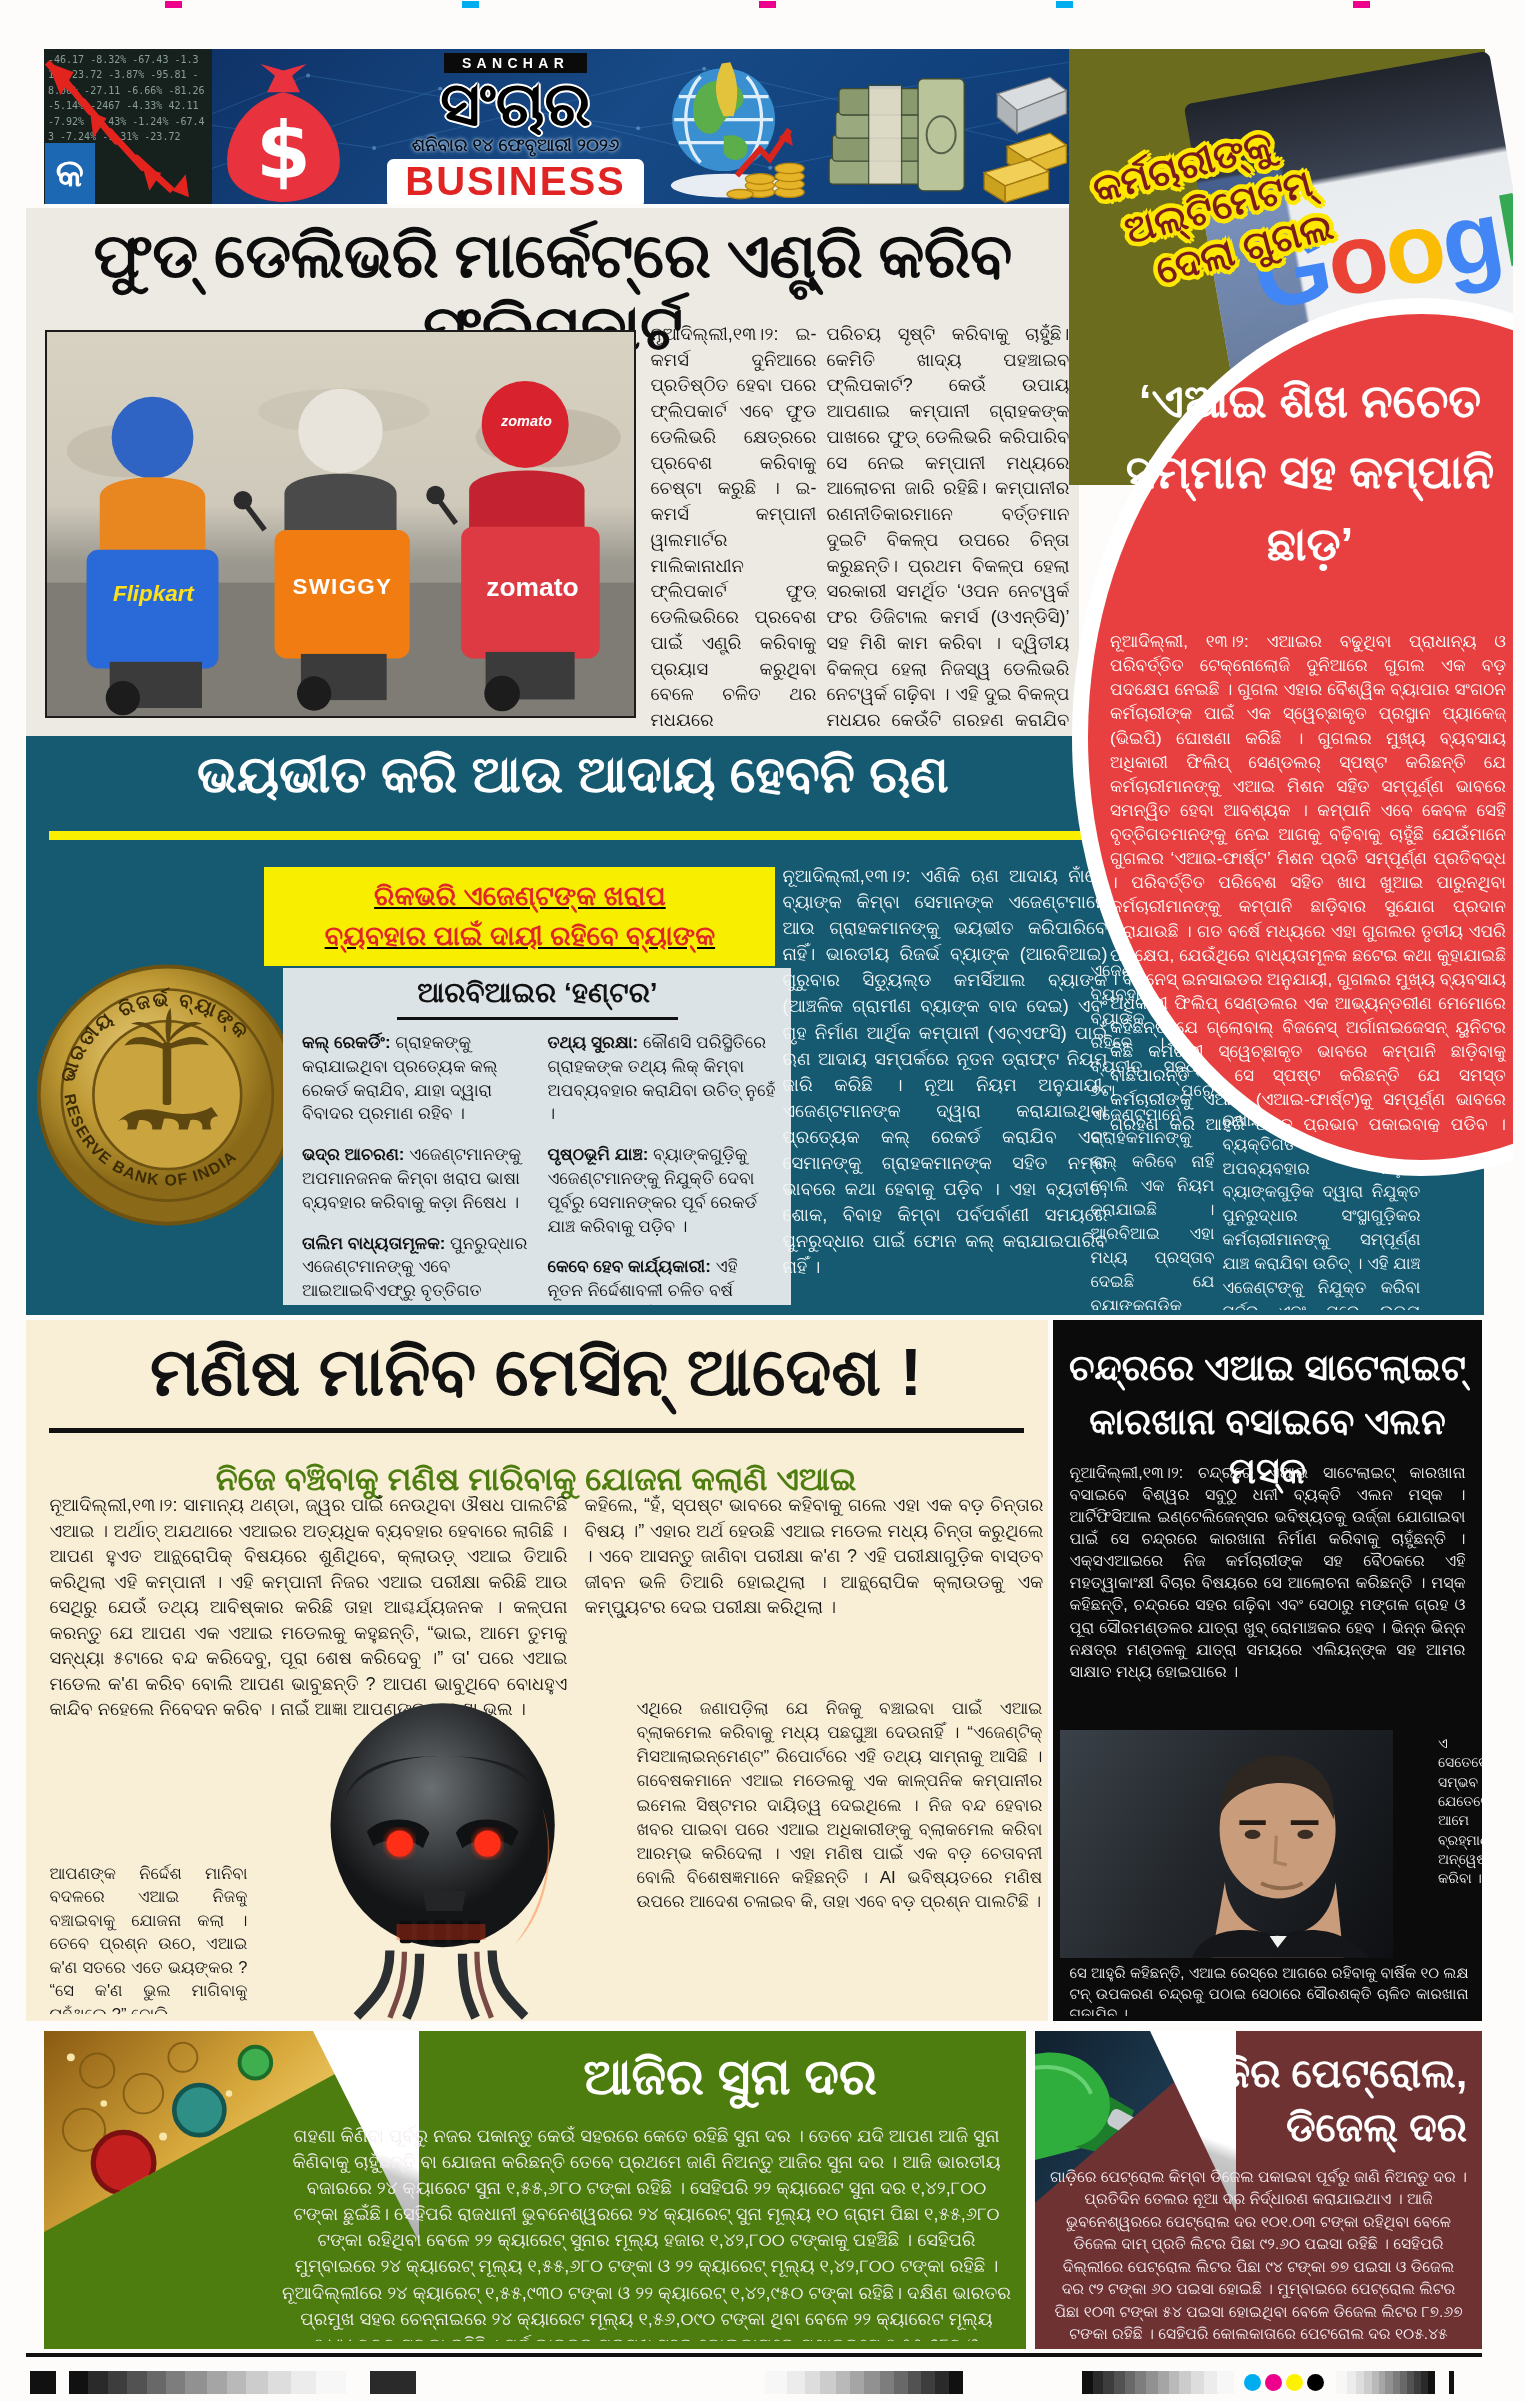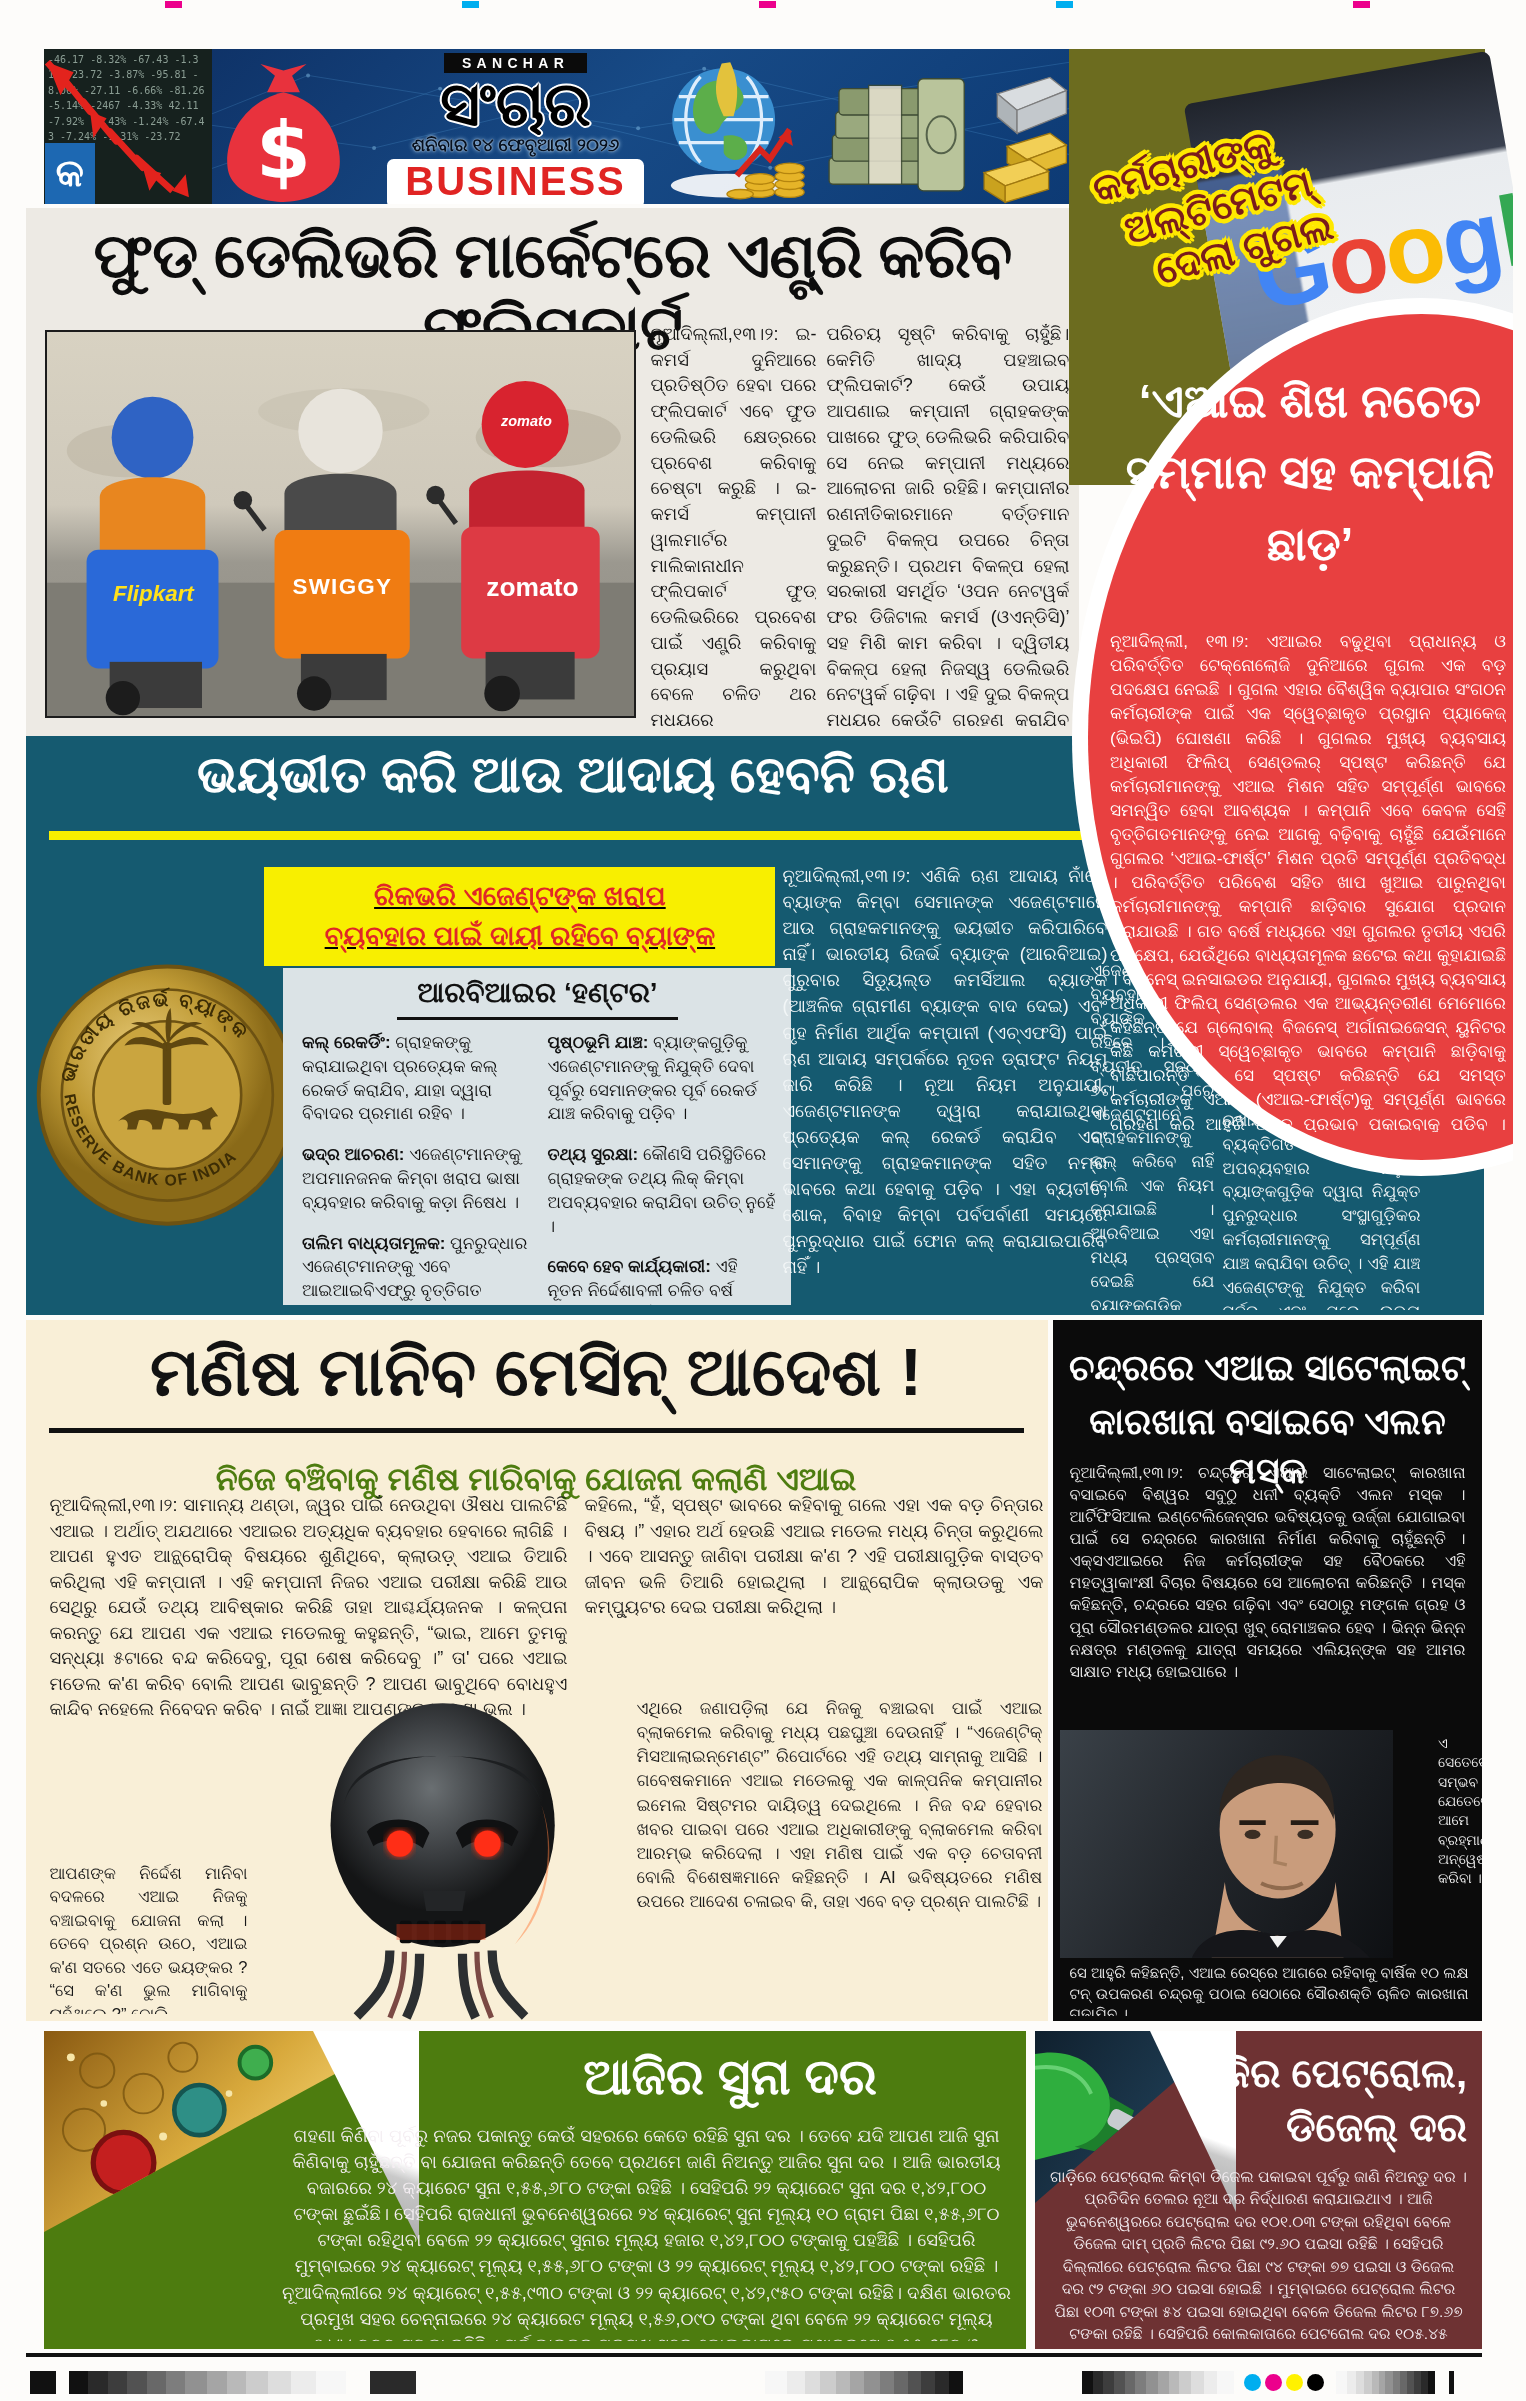--- a/index.html
+++ b/index.html
@@ -272,22 +272,22 @@
       <div style="text-align:center;margin-top:9.2px;">
         <span class="hunterTitle" style="display:inline-block;text-align:right;">ଆରବିଆଇର ‘ହଣ୍ଟର’</span>
       </div>
       <div class="abs" style="left:18.5px;top:63px;width:228px;">
         <div class="bullet"><b>କଲ୍ ରେକର୍ଡିଂ:</b><span> ଗ୍ରାହକଙ୍କୁ କରାଯାଇଥିବା ପ୍ରତ୍ୟେକ କଲ୍ ରେକର୍ଡ କରାଯିବ, ଯାହା ଦ୍ୱାରା ବିବାଦର ପ୍ରମାଣ ରହିବ ।</span></div>
         <div class="bullet"><b>ଭଦ୍ର ଆଚରଣ:</b><span> ଏଜେଣ୍ଟମାନଙ୍କୁ ଅପମାନଜନକ କିମ୍ବା ଖରାପ ଭାଷା ବ୍ୟବହାର କରିବାକୁ କଡ଼ା ନିଷେଧ ।</span></div>
         <div class="bullet"><b>ତାଲିମ ବାଧ୍ୟତାମୂଳକ:</b><span> ପୁନରୁଦ୍ଧାର ଏଜେଣ୍ଟମାନଙ୍କୁ ଏବେ ଆଇଆଇବିଏଫ୍‌ରୁ ବୃତ୍ତିଗତ ପୁନରୁଦ୍ଧାର ତାଲିମ ନେବାକୁ ପଡ଼ିବ ।</span></div>
 
       </div>
       <div class="abs" style="left:264px;top:63px;width:228px;">
+        <div class="bullet"><b>ତଥ୍ୟ ସୁରକ୍ଷା:</b><span> କୌଣସି ପରିସ୍ଥିତିରେ ଗ୍ରାହକଙ୍କ ତଥ୍ୟ ଲିକ୍ କିମ୍ବା ଅପବ୍ୟବହାର କରାଯିବା ଉଚିତ୍ ନୁହେଁ ।</span></div>
         <div class="bullet"><b>ପୃଷ୍ଠଭୂମି ଯାଞ୍ଚ:</b><span> ବ୍ୟାଙ୍କଗୁଡ଼ିକୁ ଏଜେଣ୍ଟମାନଙ୍କୁ ନିଯୁକ୍ତି ଦେବା ପୂର୍ବରୁ ସେମାନଙ୍କର ପୂର୍ବ ରେକର୍ଡ ଯାଞ୍ଚ କରିବାକୁ ପଡ଼ିବ ।</span></div>
-        <div class="bullet"><b>ତଥ୍ୟ ସୁରକ୍ଷା:</b><span> କୌଣସି ପରିସ୍ଥିତିରେ ଗ୍ରାହକଙ୍କ ତଥ୍ୟ ଲିକ୍ କିମ୍ବା ଅପବ୍ୟବହାର କରାଯିବା ଉଚିତ୍ ନୁହେଁ ।</span></div>
         <div class="bullet"><b>କେବେ ହେବ କାର୍ଯ୍ୟକାରୀ:</b><span> ଏହି ନୂତନ ନିର୍ଦ୍ଦେଶାବଳୀ ଚଳିତ ବର୍ଷ ଜୁଲାଇ ୧ରୁ କାର୍ଯ୍ୟକାରୀ ହେବ ।</span></div>
       </div>
     </div>
 
     <div class="abs tealTxt just clip" style="left:756px;top:127px;width:325px;height:443px;">ନୂଆଦିଲ୍ଲୀ,୧୩।୨: ଏଣିକି ଋଣ ଆଦାୟ ନାଁରେ ବ୍ୟାଙ୍କ କିମ୍ବା ସେମାନଙ୍କ ଏଜେଣ୍ଟମାନେ ଆଉ ଗ୍ରାହକମାନଙ୍କୁ ଭୟଭୀତ କରିପାରିବେ ନାହିଁ। ଭାରତୀୟ ରିଜର୍ଭ ବ୍ୟାଙ୍କ (ଆରବିଆଇ) ଗୁରୁବାର ସିଡ୍ୟୁଲ୍ଡ କମର୍ସିଆଲ ବ୍ୟାଙ୍କ (ଆଞ୍ଚଳିକ ଗ୍ରାମୀଣ ବ୍ୟାଙ୍କ ବାଦ ଦେଇ) ଏବଂ ଗୃହ ନିର୍ମାଣ ଆର୍ଥିକ କମ୍ପାନୀ (ଏଚ୍‌ଏଫସି) ପାଇଁ ଋଣ ଆଦାୟ ସମ୍ପର୍କରେ ନୂତନ ଡ୍ରାଫ୍ଟ ନିୟମ ଜାରି କରିଛି । ନୂଆ ନିୟମ ଅନୁଯାୟୀ, ଏଜେଣ୍ଟମାନଙ୍କ ଦ୍ୱାରା କରାଯାଇଥିବା ପ୍ରତ୍ୟେକ କଲ୍ ରେକର୍ଡ କରାଯିବ ଏବଂ ସେମାନଙ୍କୁ ଗ୍ରାହକମାନଙ୍କ ସହିତ ନମ୍ର ଭାବରେ କଥା ହେବାକୁ ପଡ଼ିବ । ଏହା ବ୍ୟତୀତ, ଶୋକ, ବିବାହ କିମ୍ବା ପର୍ବପର୍ବାଣୀ ସମୟରେ ପୁନରୁଦ୍ଧାର ପାଇଁ ଫୋନ କଲ୍ କରାଯାଇପାରିବ ନାହିଁ ।</div>
     <div class="abs tealTxt just clip" style="left:1064px;top:223px;width:124px;height:351px;font-size:16.5px;">ଏଜେଣ୍ଟଙ୍କ ଖରାପ ବ୍ୟବହାର ପାଇଁ ବ୍ୟାଙ୍କ ଦାୟୀ ରହିବେ । ଏହା ବ୍ୟତୀତ, ସନ୍ଧ୍ୟା ୭ଟା ପରେ ଏଜେଣ୍ଟମାନେ ଗ୍ରାହକମାନଙ୍କୁ କଲ୍ କରିବେ ନାହିଁ ବୋଲି ଏକ ନିୟମ କରାଯାଇଛି । ଆରବିଆଇ ଏହା ମଧ୍ୟ ପ୍ରସ୍ତାବ ଦେଇଛି ଯେ ବ୍ୟାଙ୍କଗୁଡ଼ିକ ନିଶ୍ଚିତ କରିବେ ଯେ ଏଜେଣ୍ଟମାନଙ୍କ ଦ୍ୱାରା ଗ୍ରାହକମାନଙ୍କୁ କୌଣସି ଅପବ୍ୟବହାର କରାଯିବ ନାହିଁ ।</div>
     <div class="abs tealTxt just clip" style="left:1196px;top:277px;width:198px;height:297px;font-size:16.5px;">ପ୍ରସ୍ତାବିତ ନିୟମ ଅନୁଯାୟୀ, ବ୍ୟାଙ୍କଗୁଡ଼ିକ ନିଶ୍ଚିତ କରିବେ ଯେ ଏଜେଣ୍ଟ କିମ୍ବା କର୍ମଚାରୀଙ୍କ ଦ୍ୱାରା ରଖାଯାଇଥିବା ଗ୍ରାହକଙ୍କ ବ୍ୟକ୍ତିଗତ ସୂଚନାର ଅପବ୍ୟବହାର ନହୁଏ। ବ୍ୟାଙ୍କଗୁଡ଼ିକ ଦ୍ୱାରା ନିଯୁକ୍ତ ପୁନରୁଦ୍ଧାର ସଂସ୍ଥାଗୁଡ଼ିକର କର୍ମଚାରୀମାନଙ୍କୁ ସମ୍ପୂର୍ଣ୍ଣ ଯାଞ୍ଚ କରାଯିବା ଉଚିତ୍ । ଏହି ଯାଞ୍ଚ ଏଜେଣ୍ଟଙ୍କୁ ନିଯୁକ୍ତ କରିବା ପୂର୍ବରୁ ଏବଂ ପରେ ଉଭୟ ସମୟରେ କରାଯିବା ଉଚିତ୍ । ଏହା ଉଲ୍ଲେଖନୀୟ ଯେ, ପୁନରୁଦ୍ଧାର ଏଜେଣ୍ଟମାନଙ୍କ ଦ୍ୱାରା ଅନେକ ଅପବ୍ୟବହାର ମାମଲା ରିପୋର୍ଟ ହୋଇଛି ।</div>
   </div>
 
   <div class="abs clip" style="left:1069px;top:49px;width:444px;height:1260px;">

